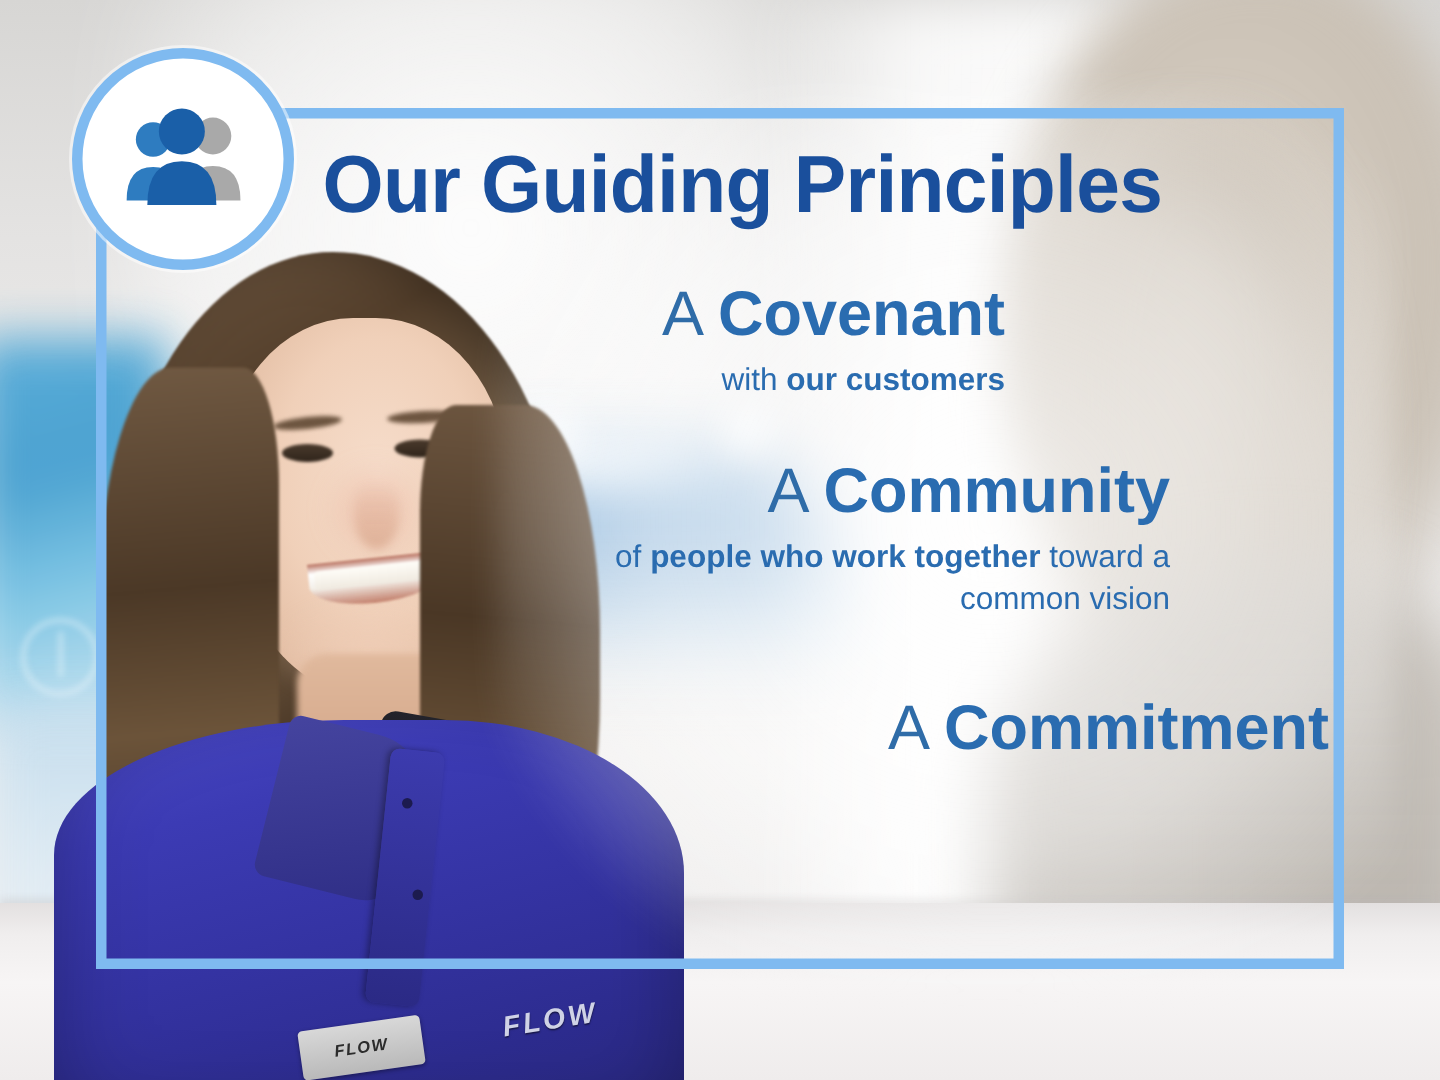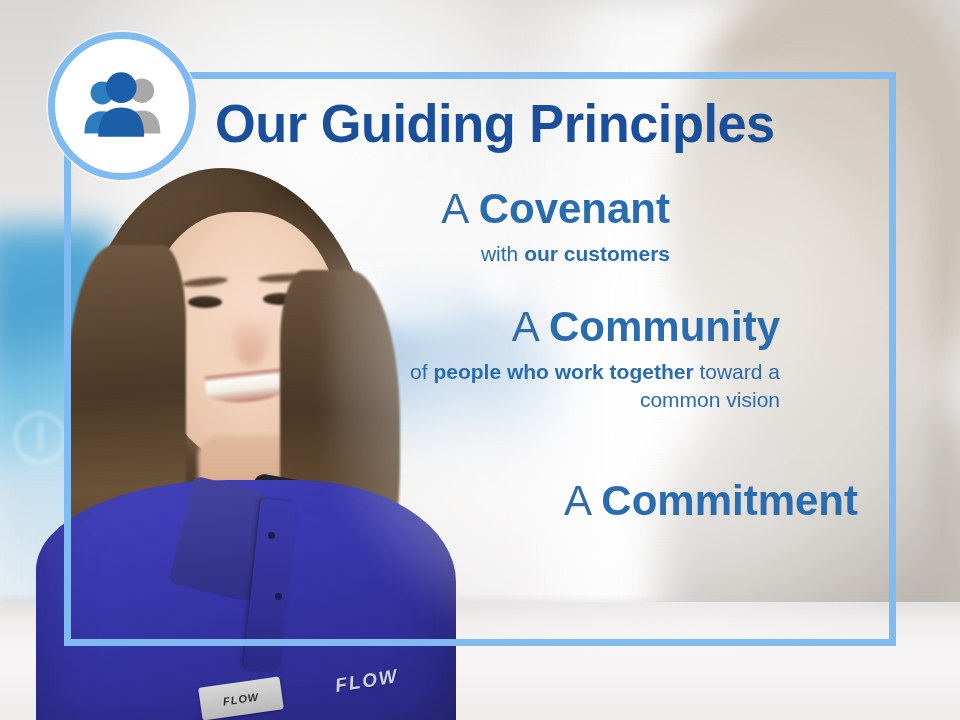--- a/index.html
+++ b/index.html
@@ -214,21 +214,21 @@
 
   .block{position:absolute;text-align:right;color:#2a6cb0;line-height:1.05;}
   .block .head{font-size:42px;line-height:1.08;white-space:nowrap;}
   .block .head .lead{font-weight:normal;color:#2f6ca8;}
   .block .head .key{font-weight:bold;color:#2a6cb0;}
   .block .sub{font-size:21px;line-height:1.32;margin-top:9px;color:#2a6cb0;}
   .block .sub b{font-weight:bold;}
 
   #b1{left:300px;top:186px;width:370px;}
   #b2{left:340px;top:304px;width:440px;}
-  #b3{left:388px;top:462px;width:470px;margin-top:16px;}
+  #b3{left:416px;top:462px;width:470px;}
 </style>
 </head>
 <body>
 
 <div class="stage">
 
   <div class="photo">
     <div class="bg-base"></div>
     <div class="bg-wash-1"></div>
     <div class="bg-screen"></div>

